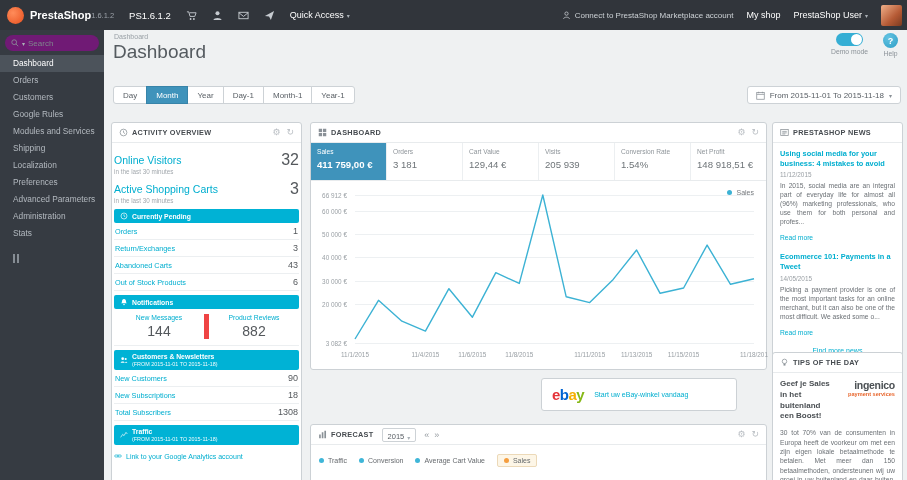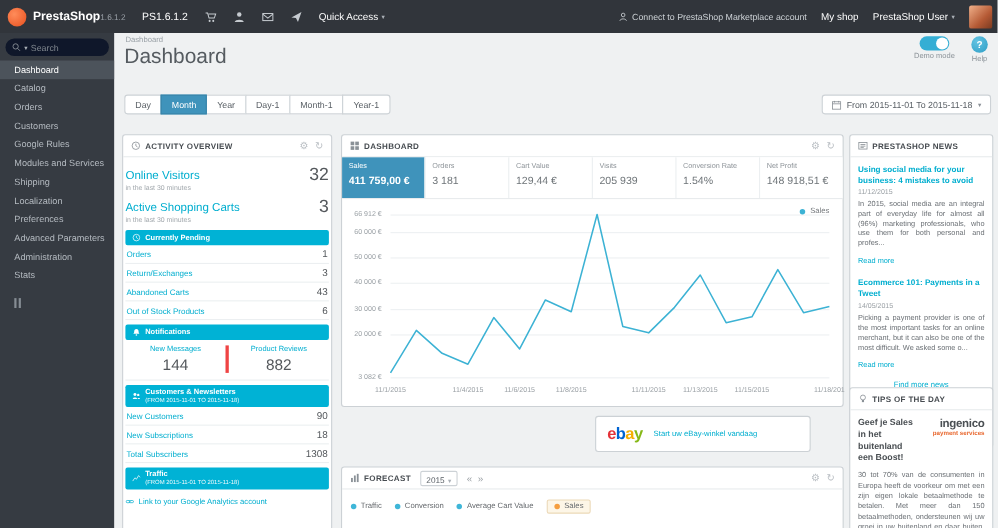--- a/index.html
+++ b/index.html
@@ -17,21 +17,21 @@
 .tb-icons .icon{width:11px;height:11px;cursor:pointer}
 .tb-quick{display:flex;align-items:center;gap:3px;font-size:9px;color:#fff;margin-left:15px}
 .caret{font-size:6px;color:#aab0b6}
 .tb-right{margin-left:auto;display:flex;align-items:center;gap:13px;margin-right:5px}
 .tb-link{display:flex;align-items:center;gap:4px;font-size:8px;color:#cdd2d6}
 .tb-link .icon{width:9px;height:9px}
 .tb-white{color:#fff;font-size:9px;display:flex;align-items:center;gap:3px}
 .tb-avatar{width:21px;height:21px;border-radius:2px;background:linear-gradient(135deg,#f0b08a,#b55a35 60%,#7a3a20);cursor:pointer}
 
 .sidebar{position:absolute;top:30px;left:0;bottom:0;width:104px;background:#363b42}
-.side-search{margin:5px 5px 4px;height:16px;background:#0f172a;border-radius:8px;display:flex;align-items:center;padding:0 6px;gap:3px;color:#8d949b;cursor:text}
+.side-search{margin:5px 5px 4px;height:16px;background:#701a75;border-radius:8px;display:flex;align-items:center;padding:0 6px;gap:3px;color:#8d949b;cursor:text}
 .side-search .icon{width:8px;height:8px}
 .side-search input{background:transparent;border:none;outline:none;color:#aab0b6;font-size:8px;width:50px;font-family:inherit}
 .side-search input::placeholder{color:#7f868d}
 .side-item{display:block;height:17px;line-height:17px;padding-left:13px;font-size:8.3px;color:#b4bac0;white-space:nowrap;overflow:hidden}
 .side-item.active{background:#4c535b;color:#fff}
 .side-collapse{margin:12px 0 0 13px;display:flex;gap:2px;cursor:pointer}
 .side-collapse i{width:2px;height:9px;background:#868d94;display:block}
 
 .main{position:absolute;top:30px;left:104px;right:0;bottom:0;background:#eff1f2;overflow:hidden}
 .breadcrumb{position:absolute;left:10px;top:3px;font-size:7px;color:#99a0a6}
@@ -67,21 +67,21 @@
 .cyan-bar .icon{width:8px;height:8px;color:#fff}
 .cb-title{font-size:6.8px;font-weight:bold}
 .cyan-bar.tall{height:auto;padding:3px 6px}
 .cb-lines{display:flex;flex-direction:column;gap:1px}
 .cb-sub{font-size:5.4px;font-weight:normal;opacity:.95}
 .a-row{display:flex;align-items:center;justify-content:space-between;height:17px;border-bottom:1px solid #eceff1;padding:0 1px}
 .a-label{font-size:7.3px;color:#00aecf}
 .a-value{font-size:9px;color:#54585c}
 .notif-grid{display:flex;text-align:center;padding:5px 0 6px;border-bottom:1px solid #eceff1}
 .notif-cell{flex:1}
-.notif-cell:first-of-type{border-right:3px solid #ef4444}
+.notif-cell:first-of-type{border-right:5px solid #ef4444}
 .notif-label{font-size:6.8px;color:#00aecf;display:block}
 .notif-value{font-size:14px;color:#54585c;margin-top:2px}
 .ga-row{display:flex;align-items:center;gap:4px;margin-top:7px;font-size:7px;color:#00aecf}
 .ga-row .icon{width:8px;height:8px;color:#00aecf}
 
 .dash{left:206px;top:92px;width:457px;height:248px}
 .kpis{display:flex;height:38px;border-bottom:1px solid #e8ebed}
 .kpi{flex:1;padding:5px 6px 4px;border-left:1px solid #eceff1;cursor:pointer;min-width:0;background:#fff}
 .kpi:first-of-type{border-left:none}
 .kpi-label{font-size:6.6px;color:#8f959a;white-space:nowrap;overflow:hidden}
@@ -189,21 +189,20 @@
     <svg class="icon" viewBox="0 0 10 10">
         <circle cx="4" cy="4" r="3" fill="none" stroke="currentColor"></circle>
         <line x1="6.2" y1="6.2" x2="9" y2="9" stroke="currentColor"></line>
       </svg>
     <span class="caret">▾</span>
     <input type="text" placeholder="Search" style="">
   </div>
   <nav>
 
   <a class="side-item active">Dashboard</a>
-      <a class="side-item">Catalog</a>
       <a class="side-item">Orders</a>
       <a class="side-item">Customers</a>
       <a class="side-item">Google Rules</a>
       <a class="side-item">Modules and Services</a>
       <a class="side-item">Shipping</a>
       <a class="side-item">Localization</a>
       <a class="side-item">Preferences</a>
       <a class="side-item">Advanced Parameters</a>
       <a class="side-item">Administration</a>
       <a class="side-item">Stats</a>

